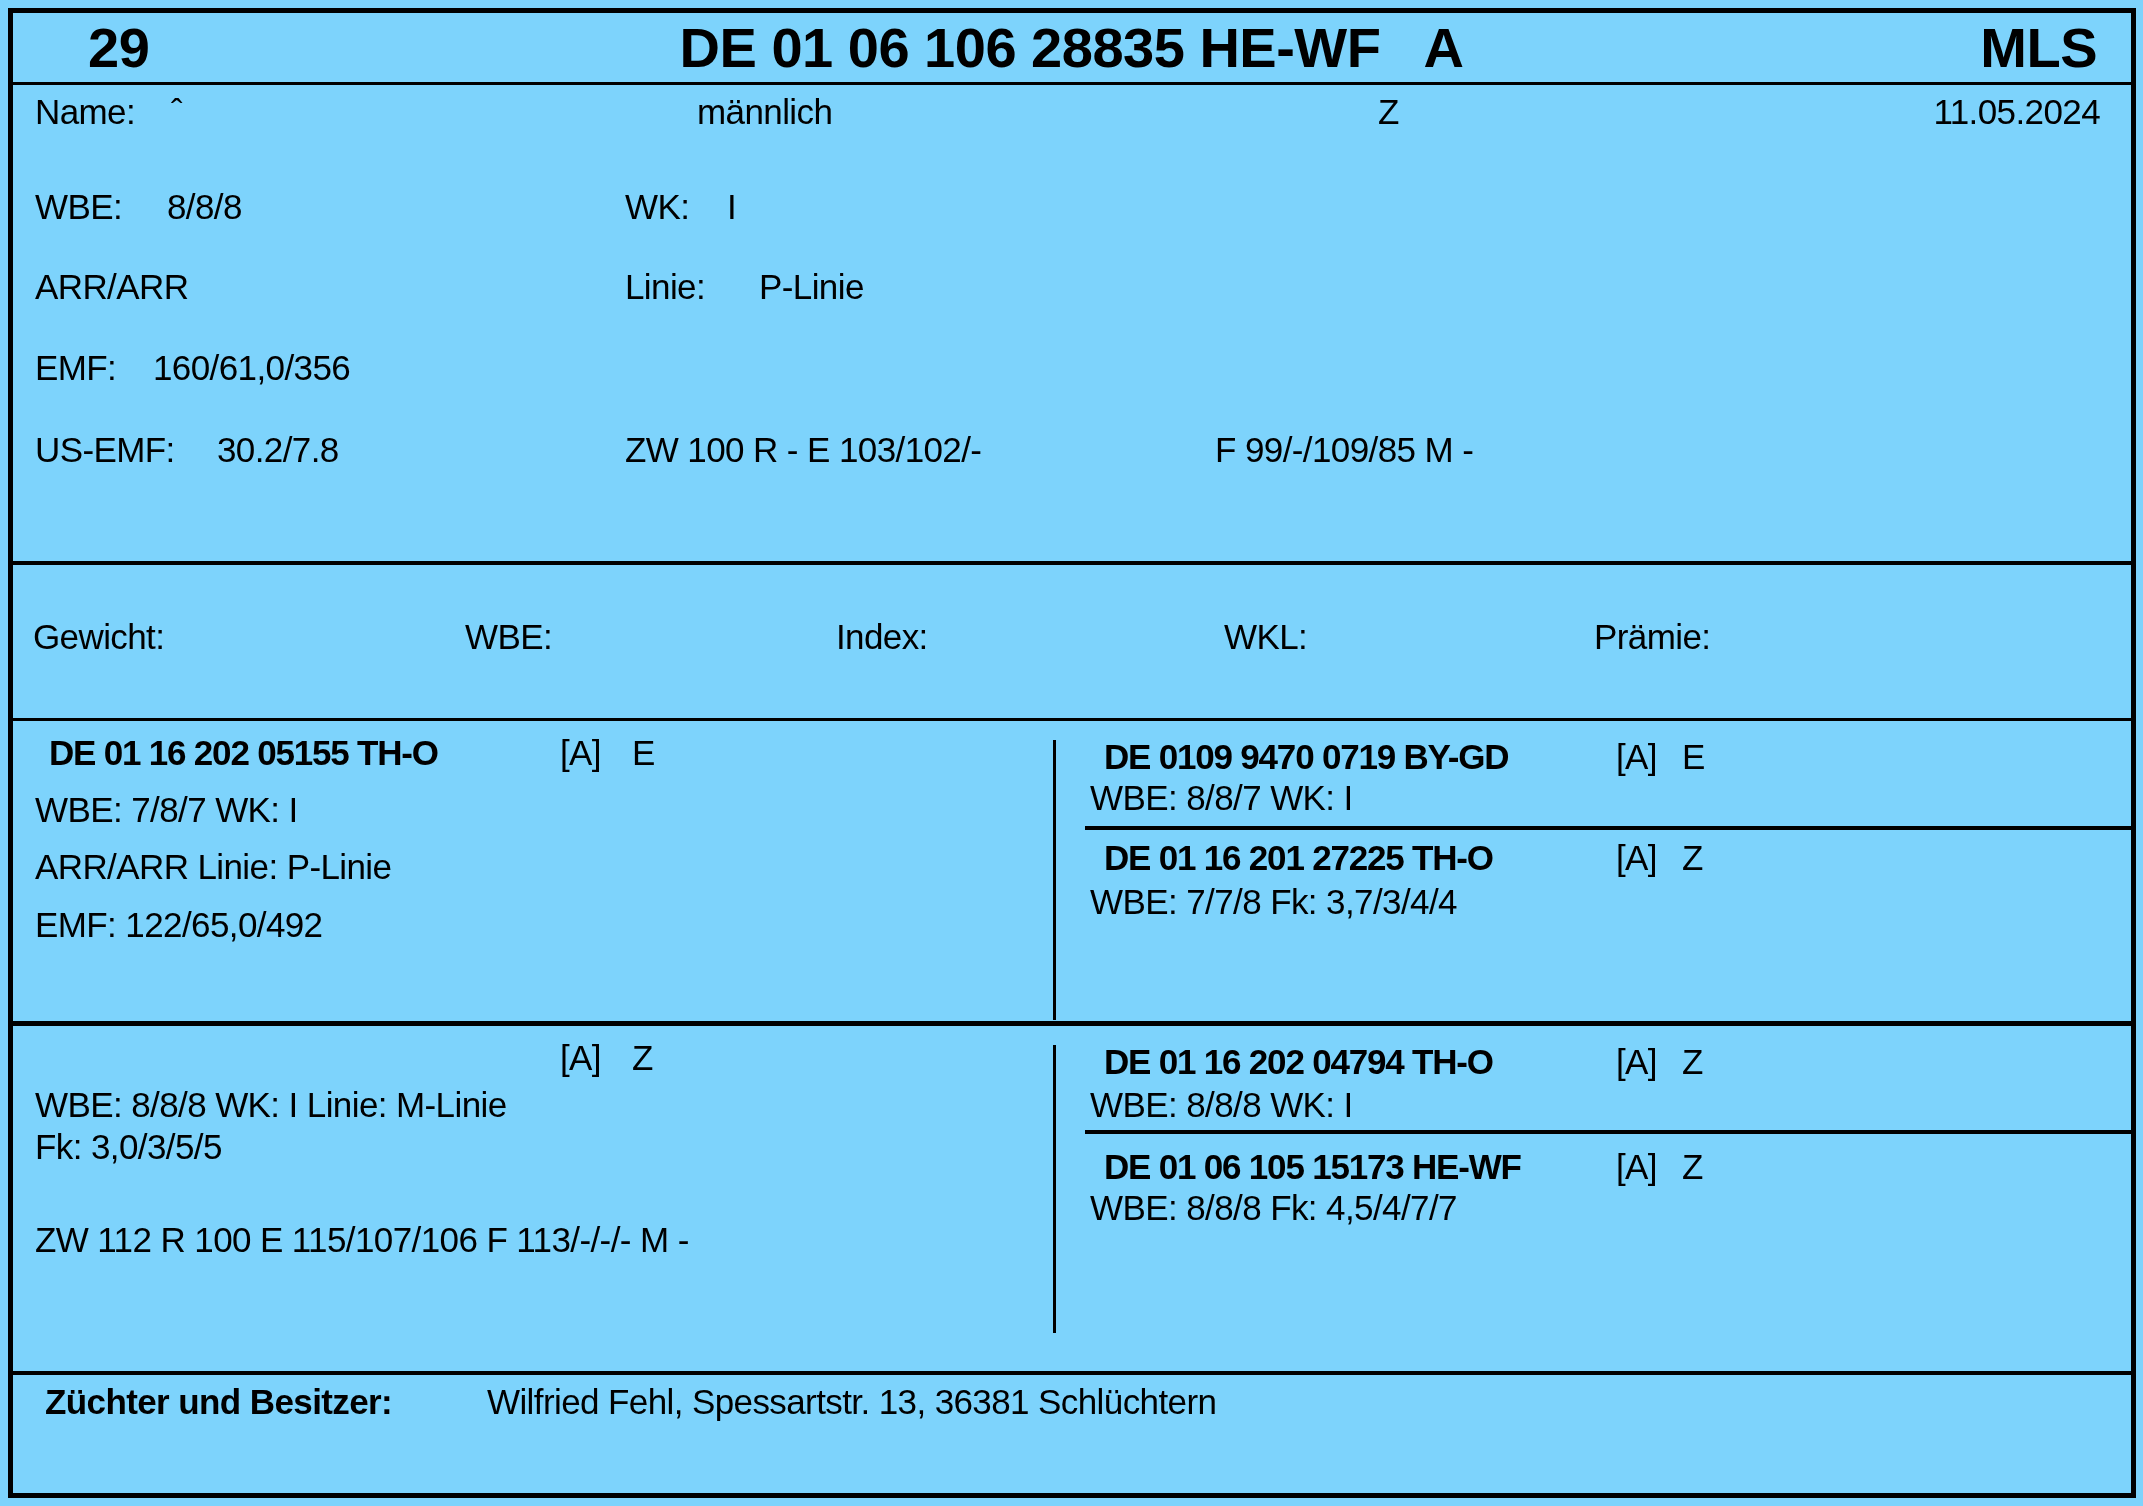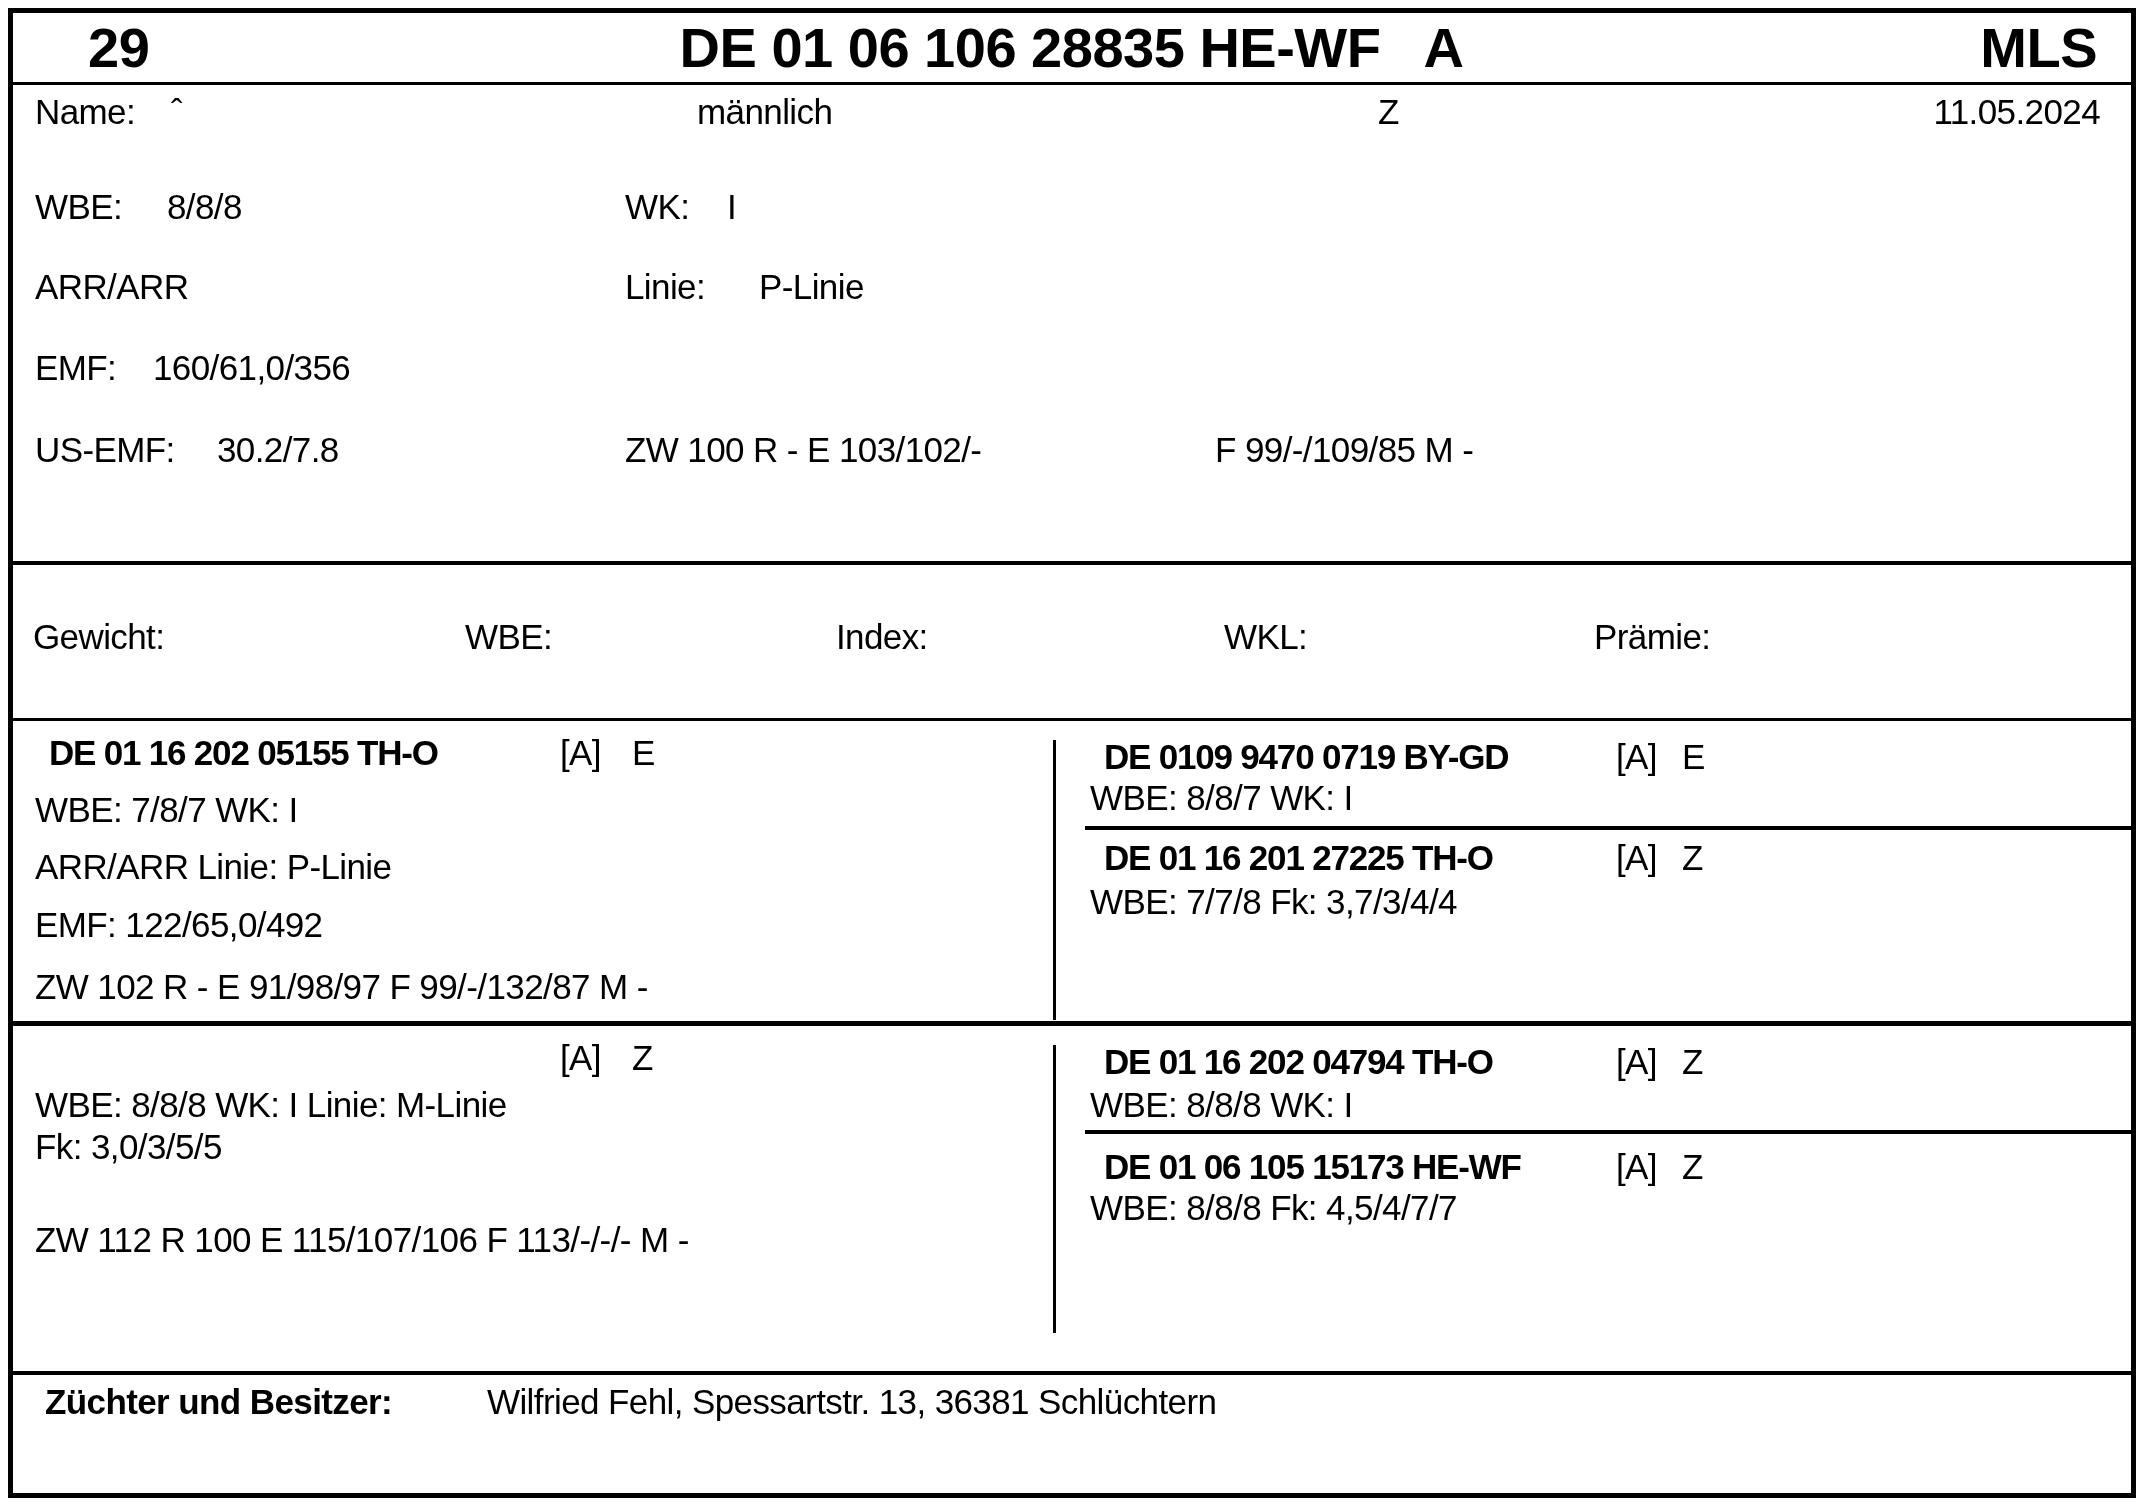--- a/index.html
+++ b/index.html
@@ -1,20 +1,20 @@
 <!DOCTYPE html>
 <html><head>
 <meta charset="utf-8">
 <style>
   html, body { margin: 0; padding: 0; background: #888; }
   .page {
     position: relative;
     width: 2143px;
     height: 1506px;
-    background: #ffffff;
+    background: #7dd3fc;
     color: #000000;
     font-family: "Liberation Sans", sans-serif;
     overflow: hidden;
   }
   .sheet-border {
     position: absolute;
     left: 8px; top: 8px; right: 7px; bottom: 8px;
     border: 5px solid #000;
   }
   .line { position: absolute; background: #000; }
@@ -78,21 +78,20 @@
   <div class="t" style="left:1594px; top:619px;">Prämie:</div>
 
   <div class="line" style="left:8px; right:8px; top:718px; height:3px;"></div>
 
   <div class="t b pedid" style="left:35px; top:735px;">DE 01 16 202 05155 TH-O</div>
   <div class="t" style="left:560px; top:735px;">[A]</div>
   <div class="t" style="left:632px; top:735px;">E</div>
   <div class="t" style="left:35px; top:792px;">WBE: 7/8/7 WK: I</div>
   <div class="t" style="left:35px; top:849px;">ARR/ARR Linie: P-Linie</div>
   <div class="t" style="left:35px; top:907px;">EMF: 122/65,0/492</div>
-  <div class="t" style="left:35px; top:969px;">ZW 102 R - E 91/98/97 F 99/-/132/87 M -</div>
 
   <div class="line" style="left:1053px; top:740px; width:3px; height:280px;"></div>
 
   <div class="t b pedid" style="left:1090px; top:739px;">DE 0109 9470 0719 BY-GD</div>
   <div class="t" style="left:1616px; top:739px;">[A]</div>
   <div class="t" style="left:1682px; top:739px;">E</div>
   <div class="t" style="left:1090px; top:780px;">WBE: 8/8/7 WK: I</div>
 
   <div class="line" style="left:1085px; right:8px; top:826px; height:4px;"></div>
 

